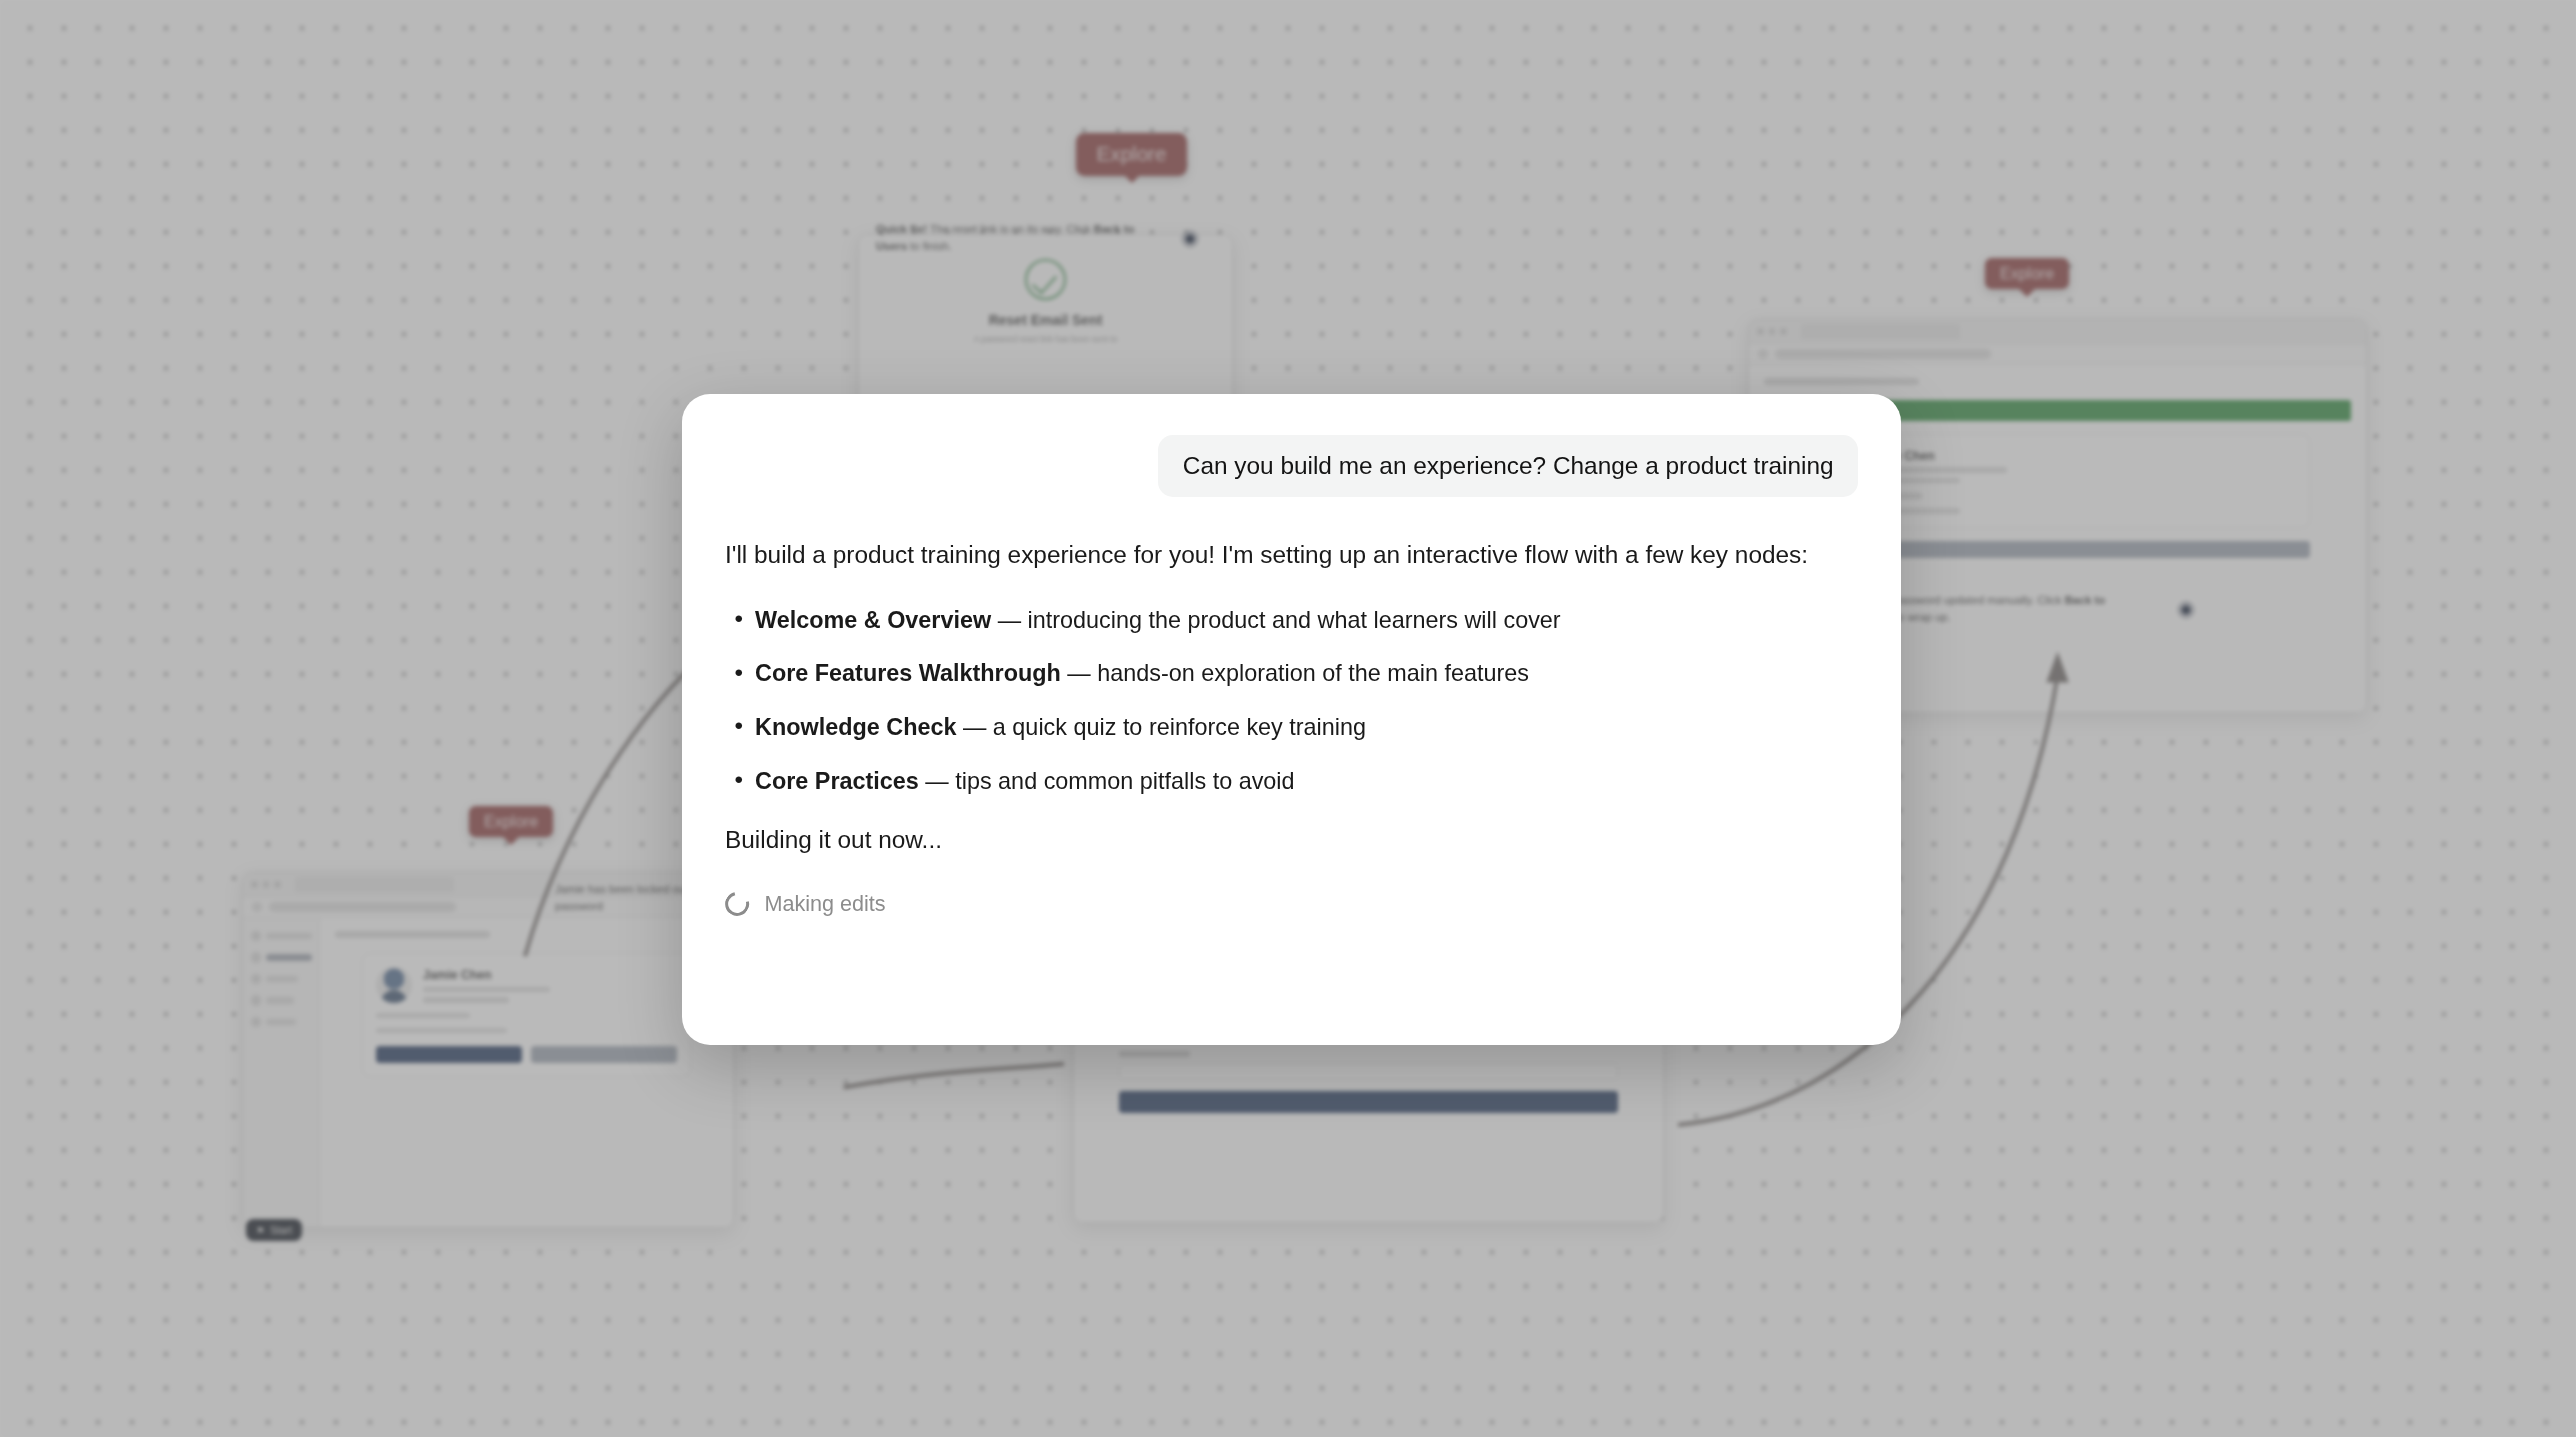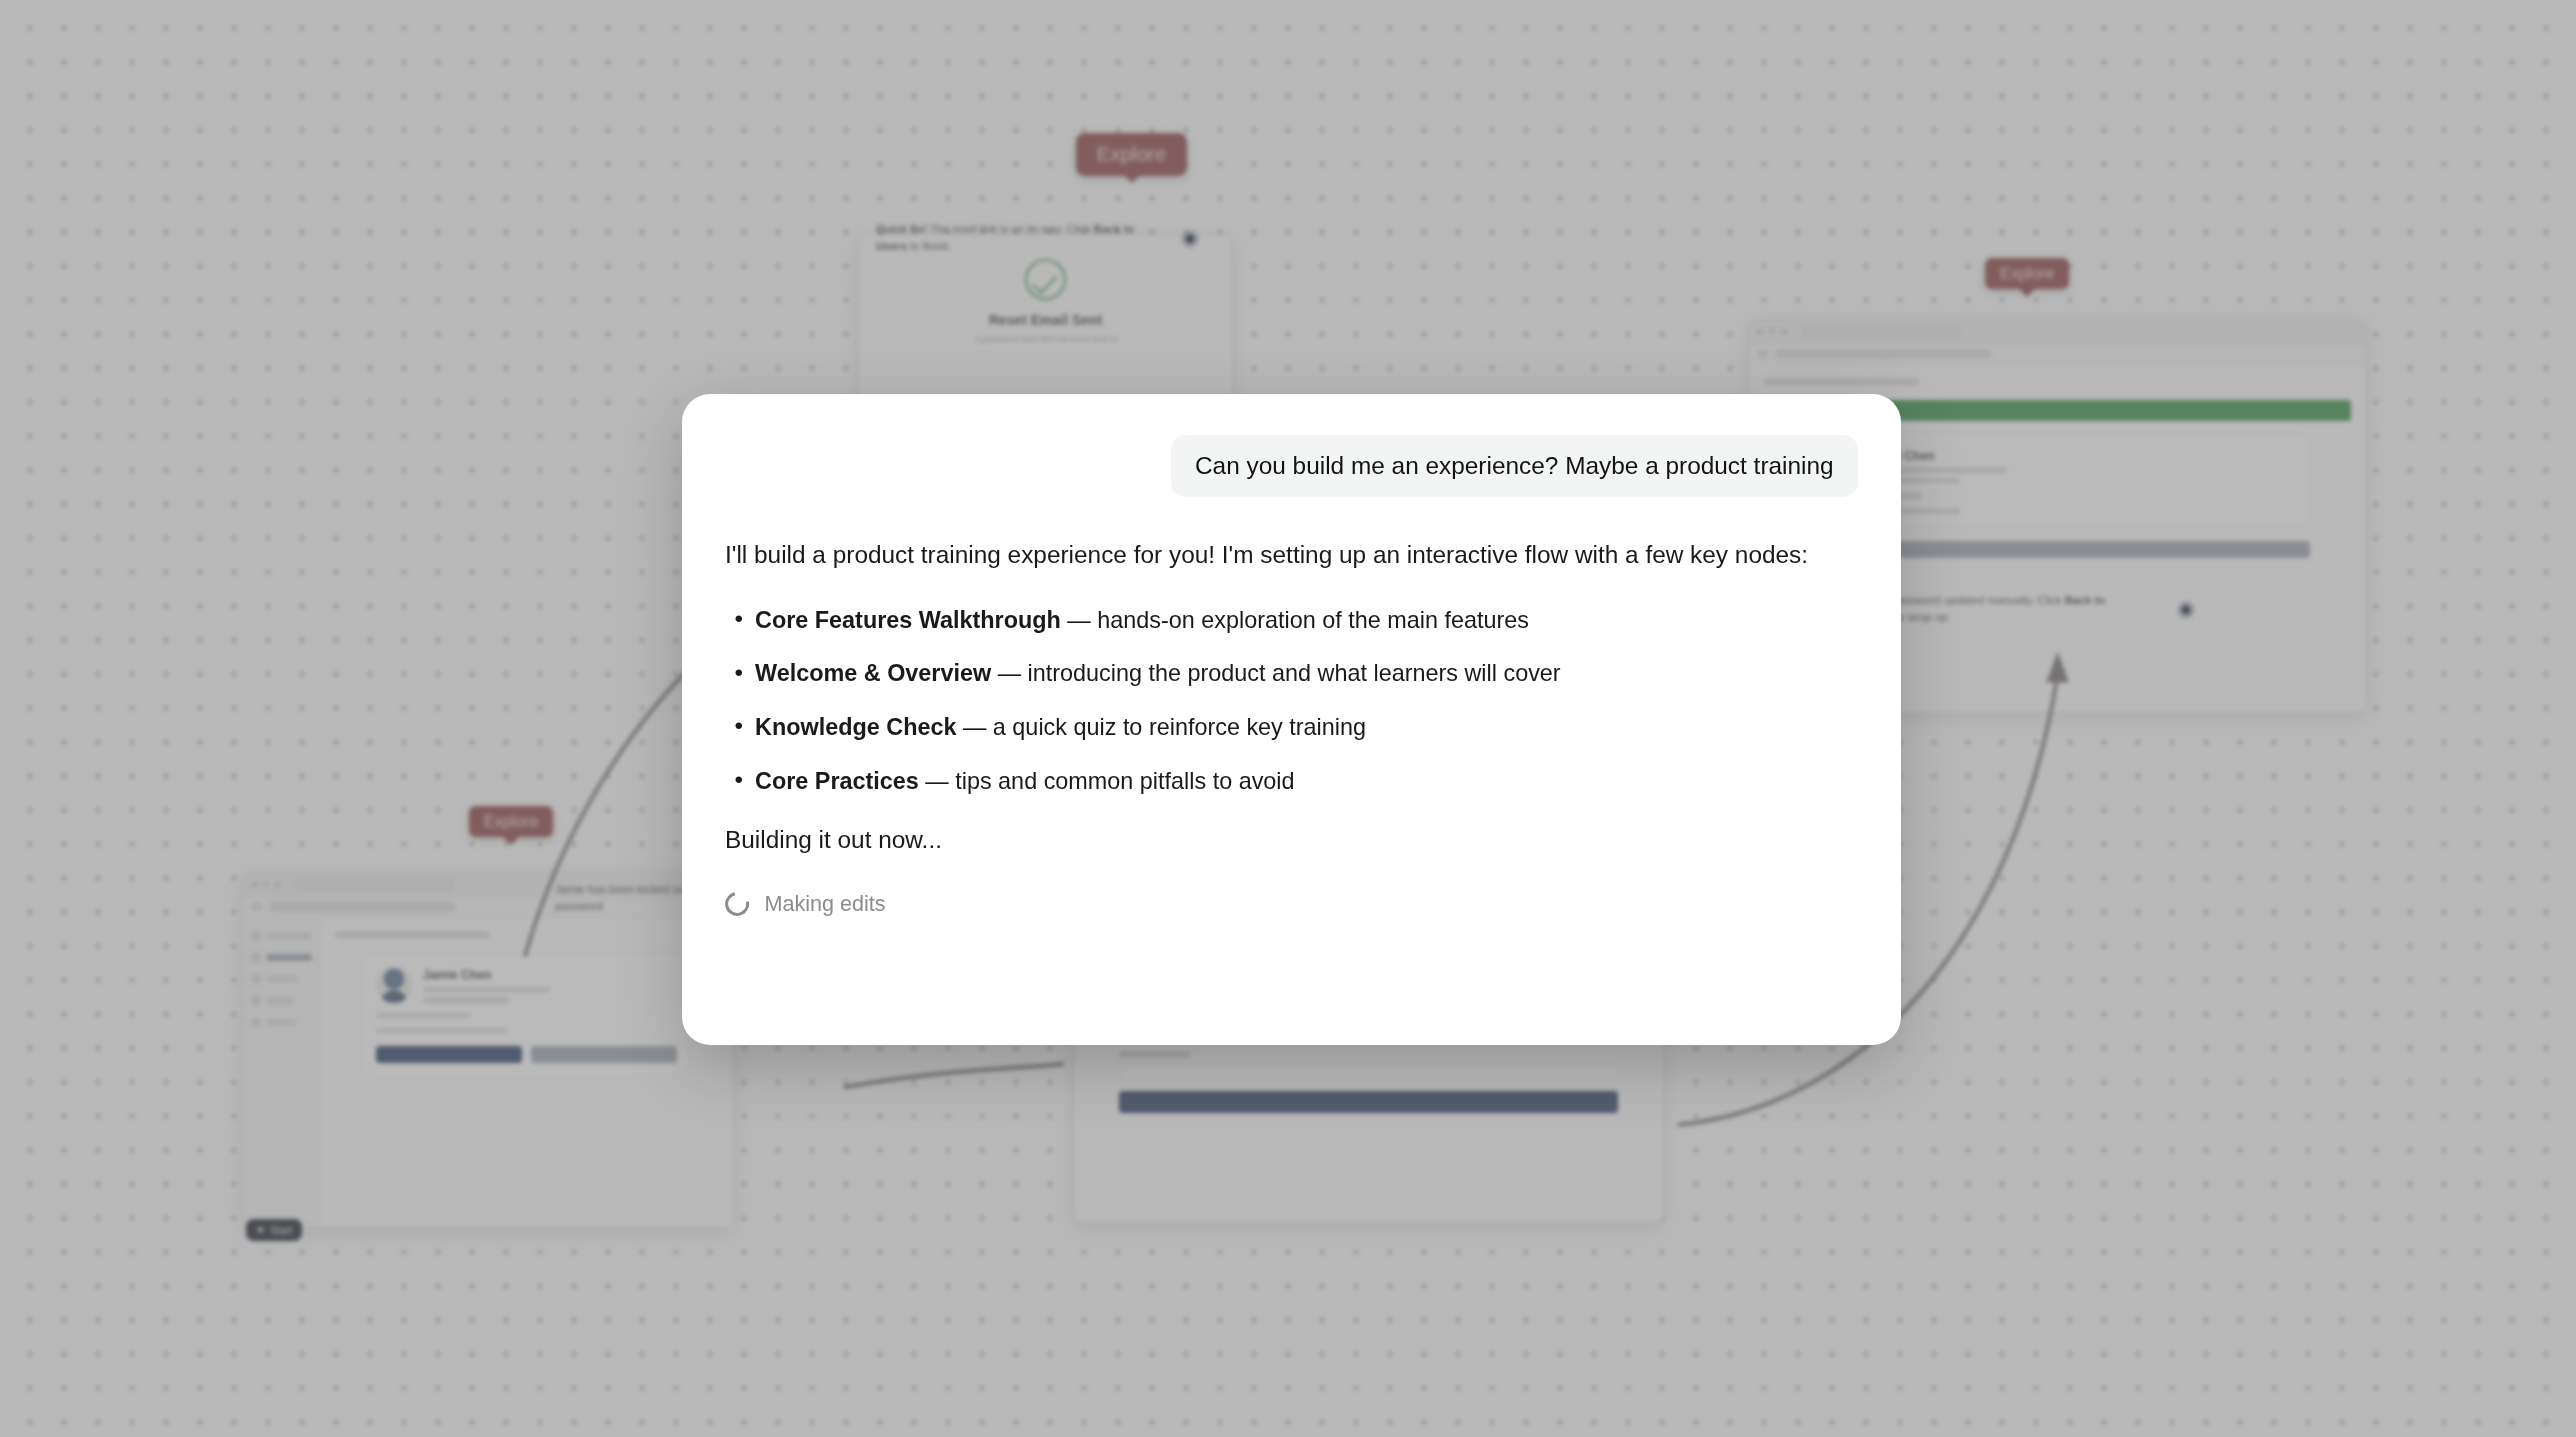--- a/index.html
+++ b/index.html
@@ -363,32 +363,32 @@
     </div>
   </div>
 
   <div class="dim"></div>
 
   <div class="modal">
 
     <div class="modal-scroll">
 
       <div class="user-row">
-        <div class="user-bubble">Can you build me an experience? Maybe a product training</div>
+        <div class="user-bubble">Can you build me an experience? Change a product training</div>
       </div>
 
       <div class="assistant">
         <p class="intro">I'll build a product training experience for you! I'm setting up an interactive flow with a few key nodes:</p>
 
         <ul>
           <li>
-            <b>Core Features Walkthrough</b><span> — hands-on exploration of the main features</span>
+            <b>Welcome &amp; Overview</b><span> — introducing the product and what learners will cover</span>
           </li>
           <li>
-            <b>Welcome &amp; Overview</b><span> — introducing the product and what learners will cover</span>
+            <b>Core Features Walkthrough</b><span> — hands-on exploration of the main features</span>
           </li>
           <li>
             <b>Knowledge Check</b><span> — a quick quiz to reinforce key training</span>
           </li>
           <li>
             <b>Core Practices</b><span> — tips and common pitfalls to avoid</span>
           </li>
         </ul>
 
         <p class="closing">Building it out now...</p>

